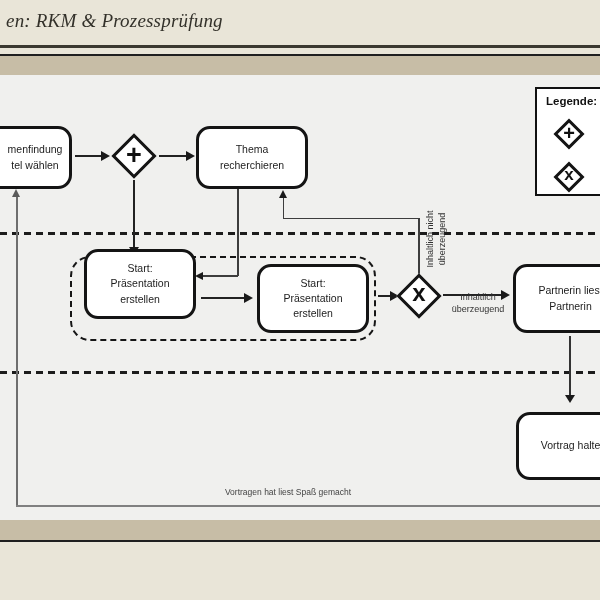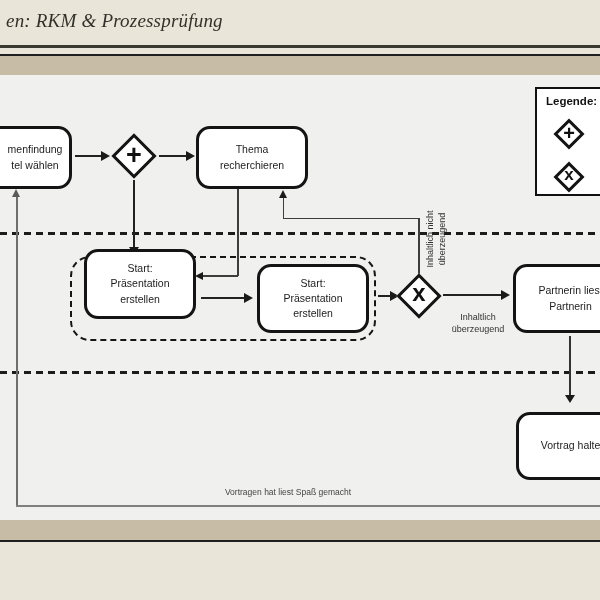--- a/index.html
+++ b/index.html
@@ -131,21 +131,21 @@
 <div class="abs diamond" style="left:118px;top:140px;width:32px;height:32px"></div>
 <div class="abs gw-glyph" style="left:117px;top:140px;width:34px;height:32px;line-height:30px;font-size:27px">+</div>
 
 <div class="abs diamond" style="left:403px;top:280px;width:32px;height:32px"></div>
 <div class="abs gw-glyph" style="left:402px;top:280px;width:34px;height:30px;line-height:26px;font-size:24px;font-weight:800">x</div>
 
 <div class="abs edge-label vlabel" style="left:401px;top:226px;width:72px;height:26px">
   <div>Inhaltlich nicht</div>
   <div>überzeugend</div>
 </div>
-<div class="abs edge-label" style="left:440px;top:311px;width:76px">
+<div class="abs edge-label" style="left:440px;top:291px;width:76px">
   <div>Inhaltlich</div>
   <div>überzeugend</div>
 </div>
 <div class="abs loop-label" style="left:158px;top:487px;width:260px">Vortragen hat liest Spaß gemacht</div>
 
 <div class="abs legend">
   <div class="abs legend-title">Legende:</div>
   <div class="abs diamond" style="left:21px;top:34px;width:22px;height:22px"></div>
   <div class="abs gw-glyph" style="left:17px;top:34px;width:30px;height:22px;line-height:21px;font-size:20px">+</div>
   <div class="abs diamond" style="left:21px;top:77px;width:22px;height:22px"></div>

